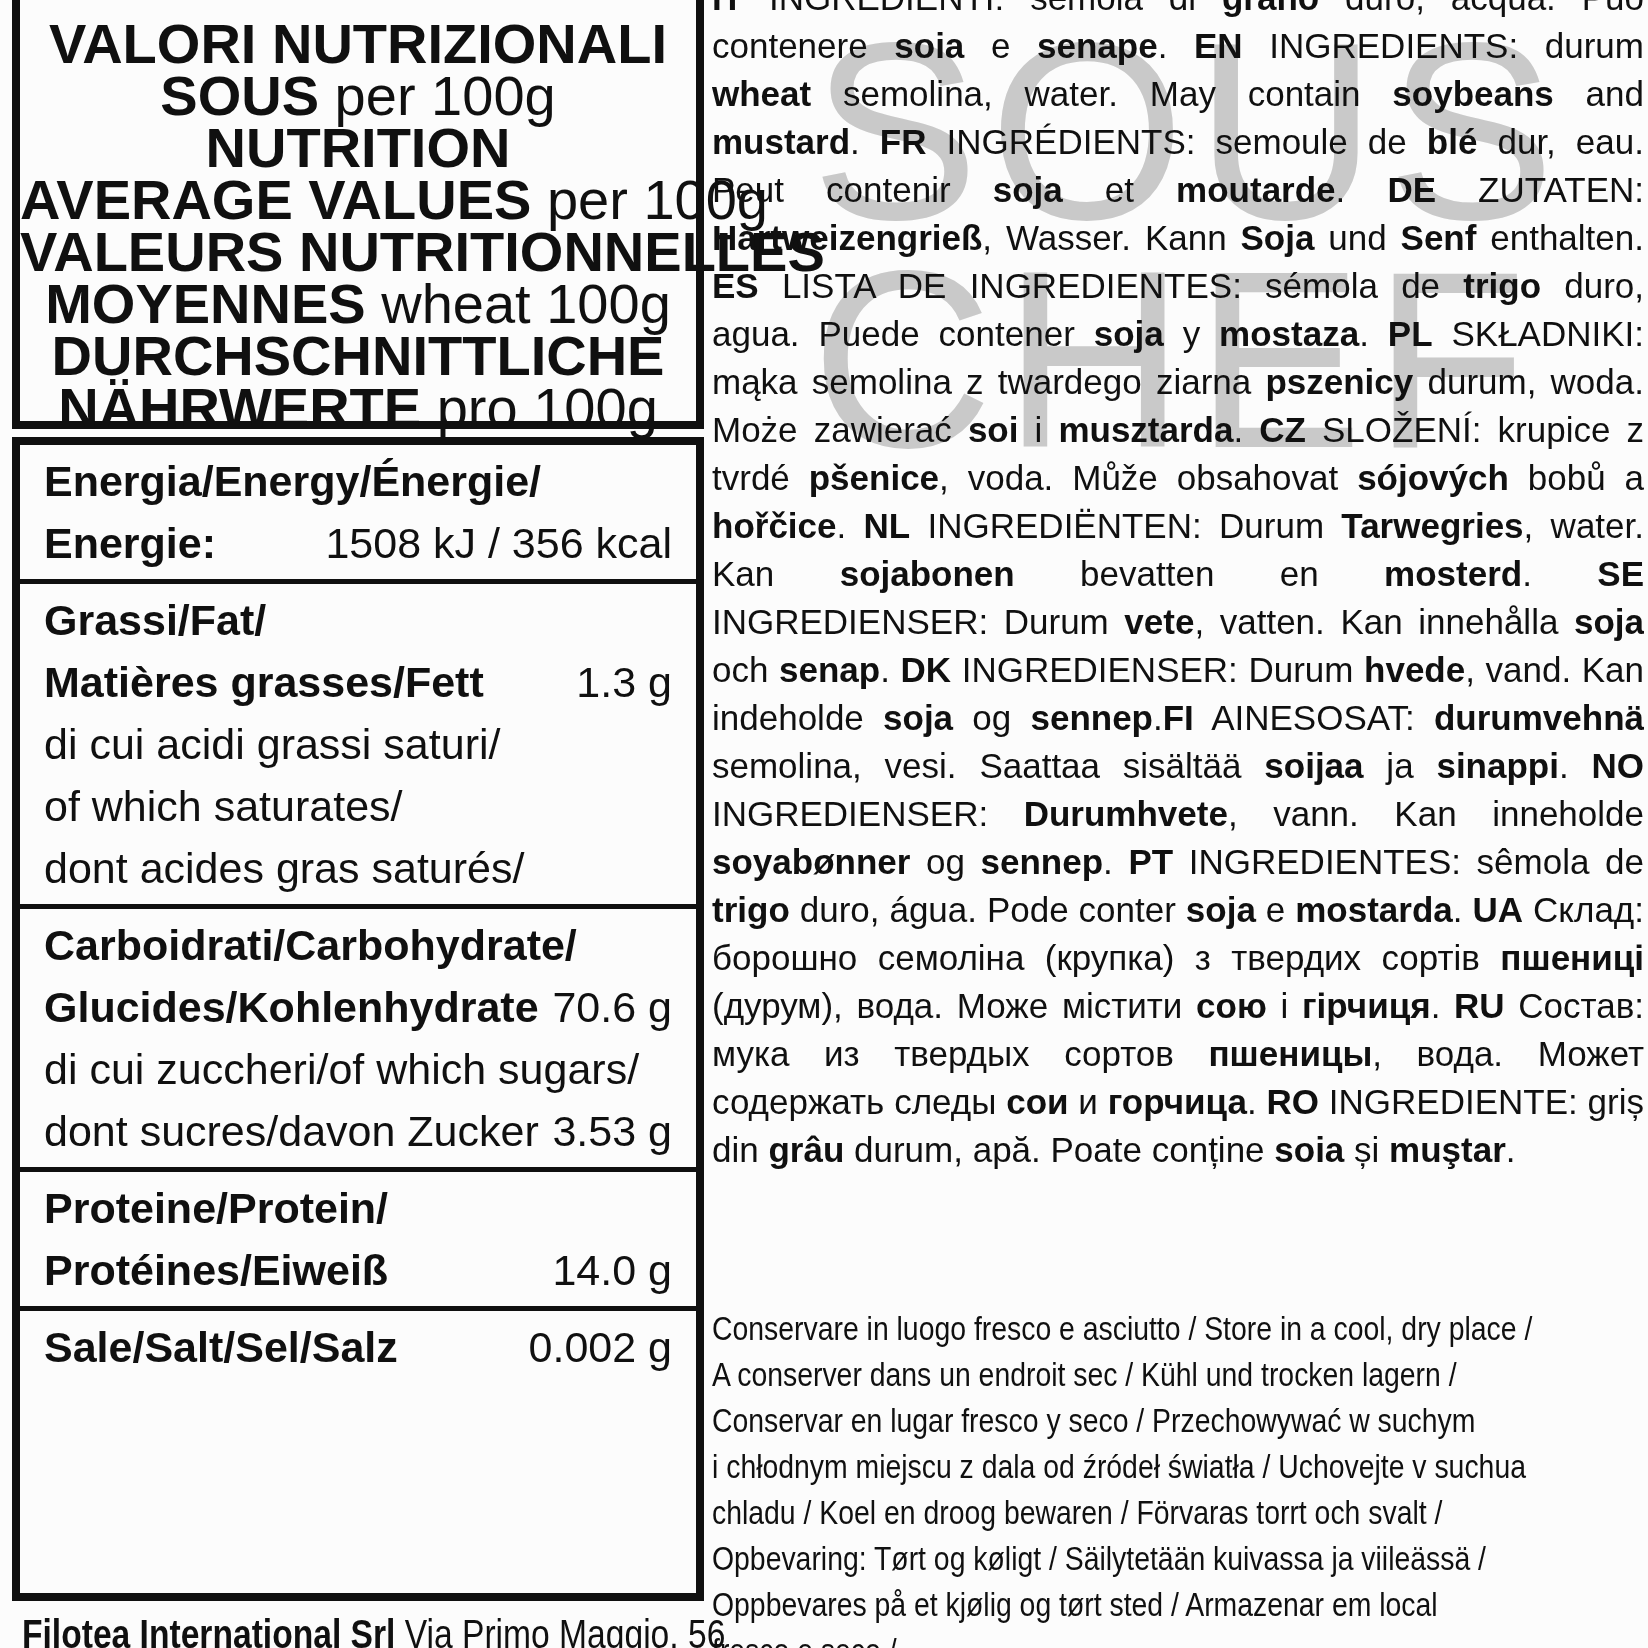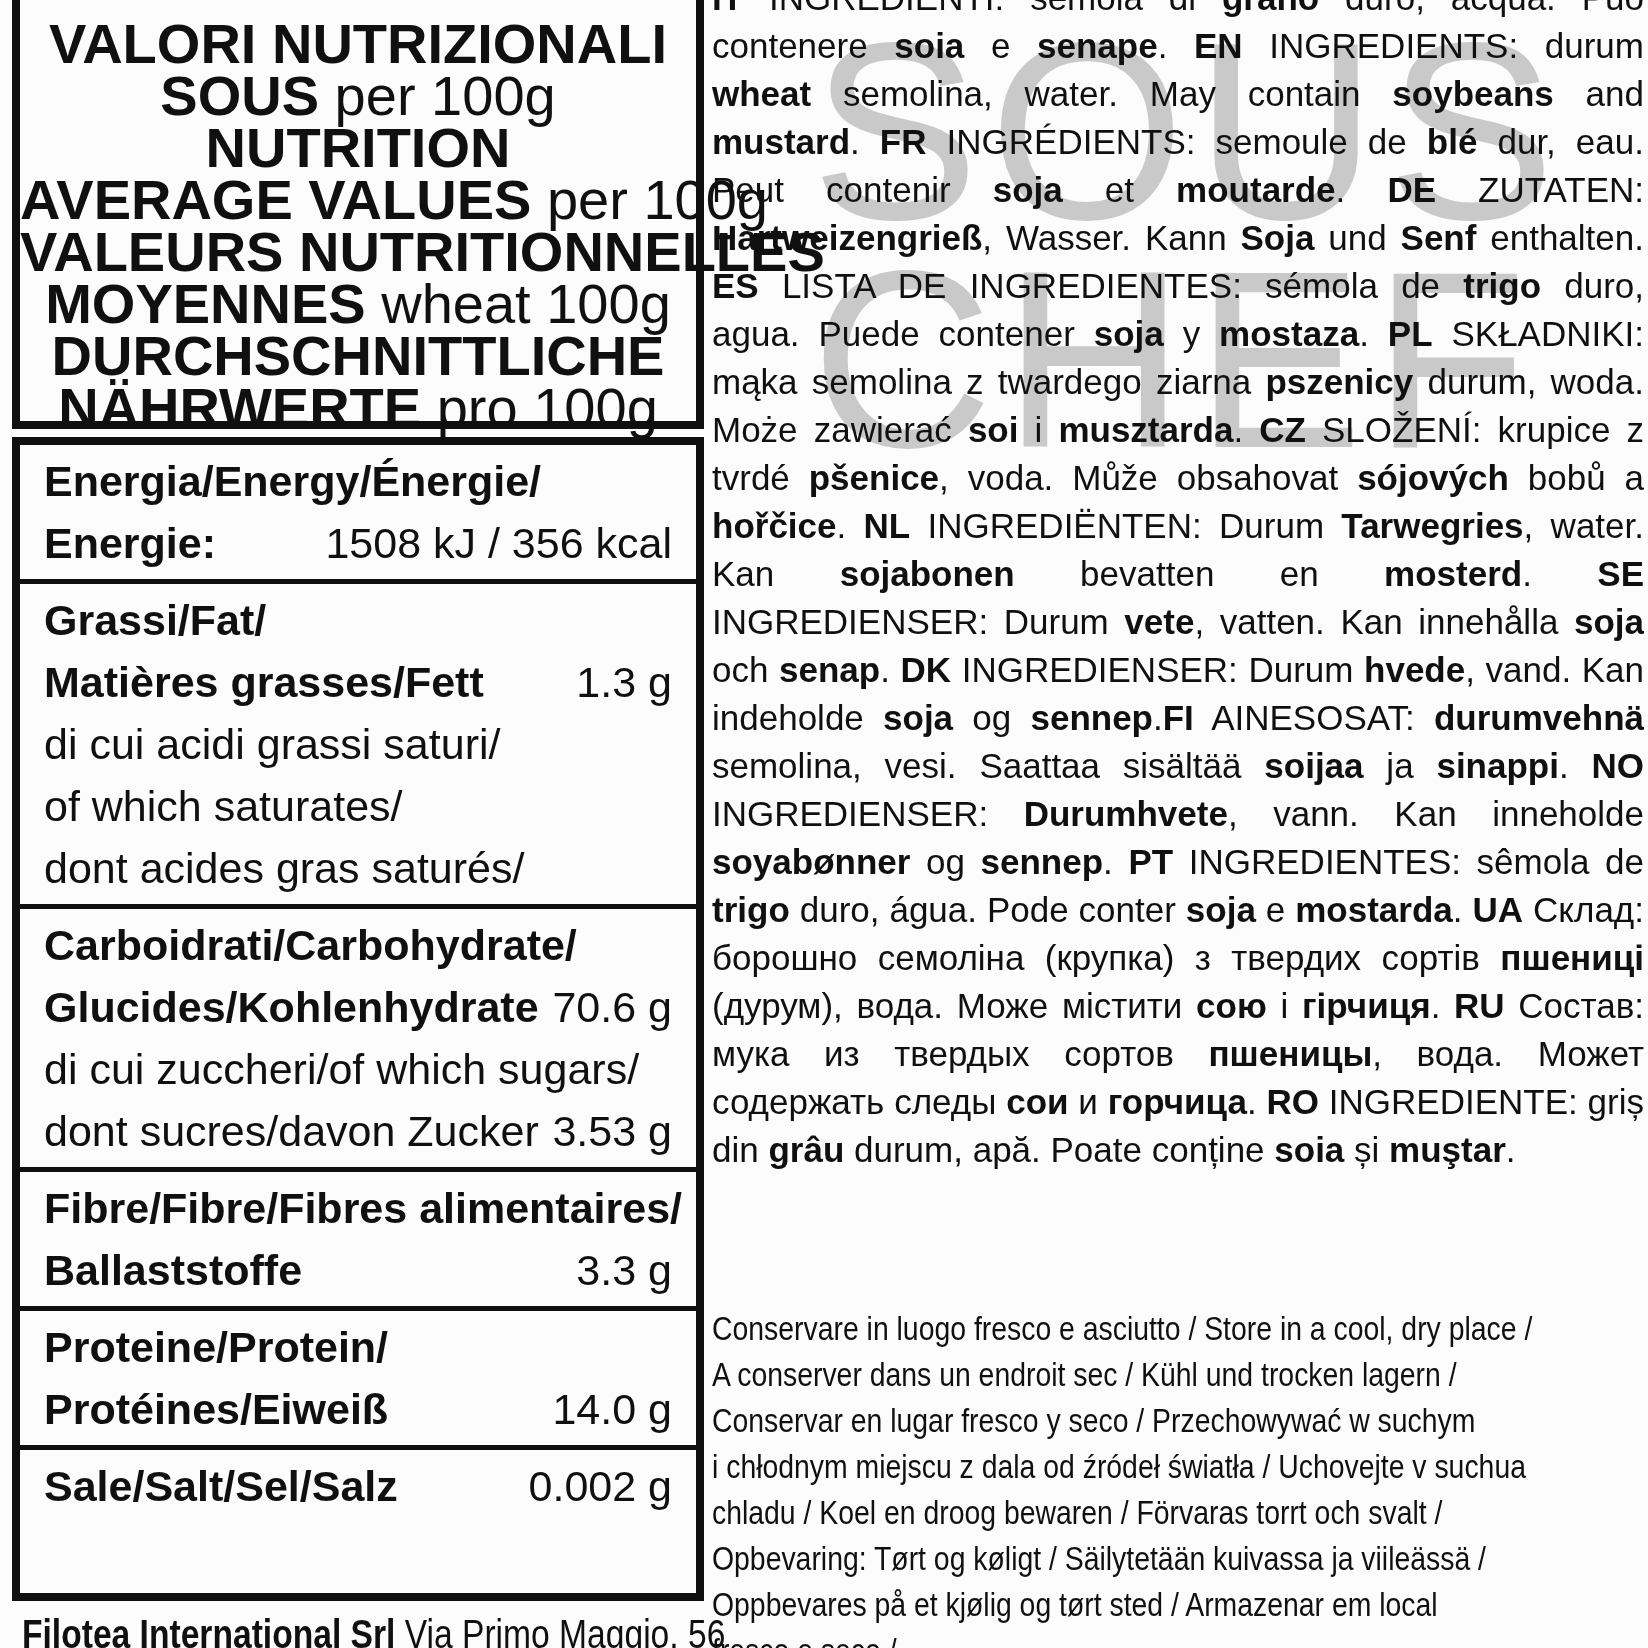--- a/index.html
+++ b/index.html
@@ -113,29 +113,20 @@
         <div class="tline">
           <span class="lbl"><span>di cui zuccheri/of which sugars/</span></span>
         </div>
         <div class="tline">
           <span class="lbl"><span>dont sucres/davon Zucker</span></span>
           <span class="val">3.53 g</span>
         </div>
       </div>
       <div class="row">
         <div class="tline">
-          <span class="lbl"><span class="b ">Fibre/Fibre/Fibres alimentaires/</span></span>
-        </div>
-        <div class="tline">
-          <span class="lbl"><span class="b ">Ballaststoffe</span></span>
-          <span class="val">3.3 g</span>
-        </div>
-      </div>
-      <div class="row">
-        <div class="tline">
           <span class="lbl"><span class="b ">Proteine/Protein/</span></span>
         </div>
         <div class="tline">
           <span class="lbl"><span class="b ">Protéines/Eiweiß</span></span>
           <span class="val">14.0 g</span>
         </div>
       </div>
       <div class="row">
         <div class="tline">
           <span class="lbl"><span class="b ">Sale/Salt/Sel/Salz</span></span>

